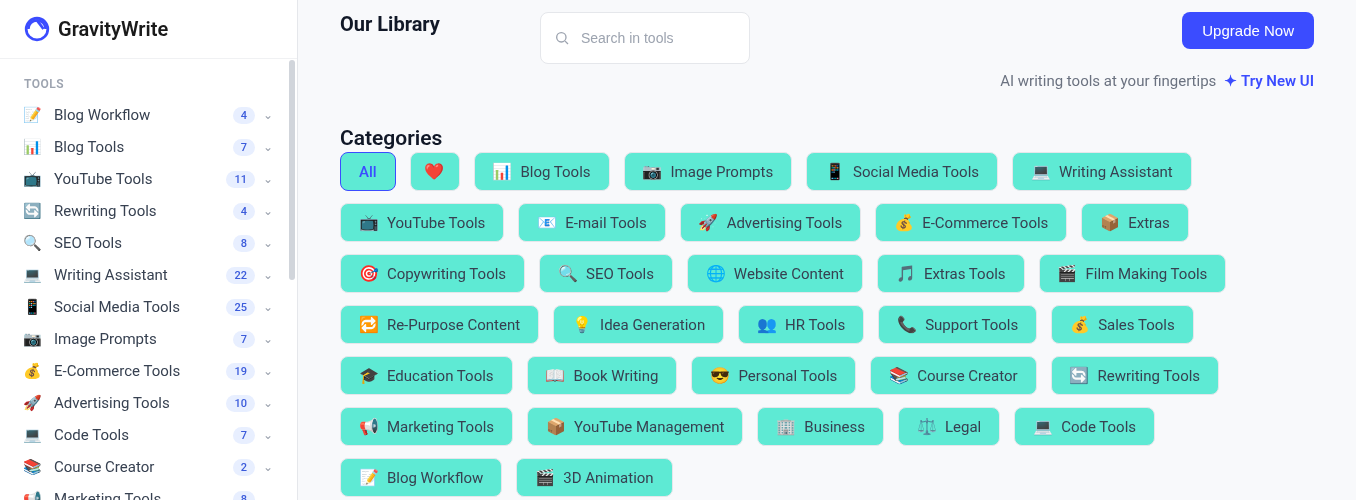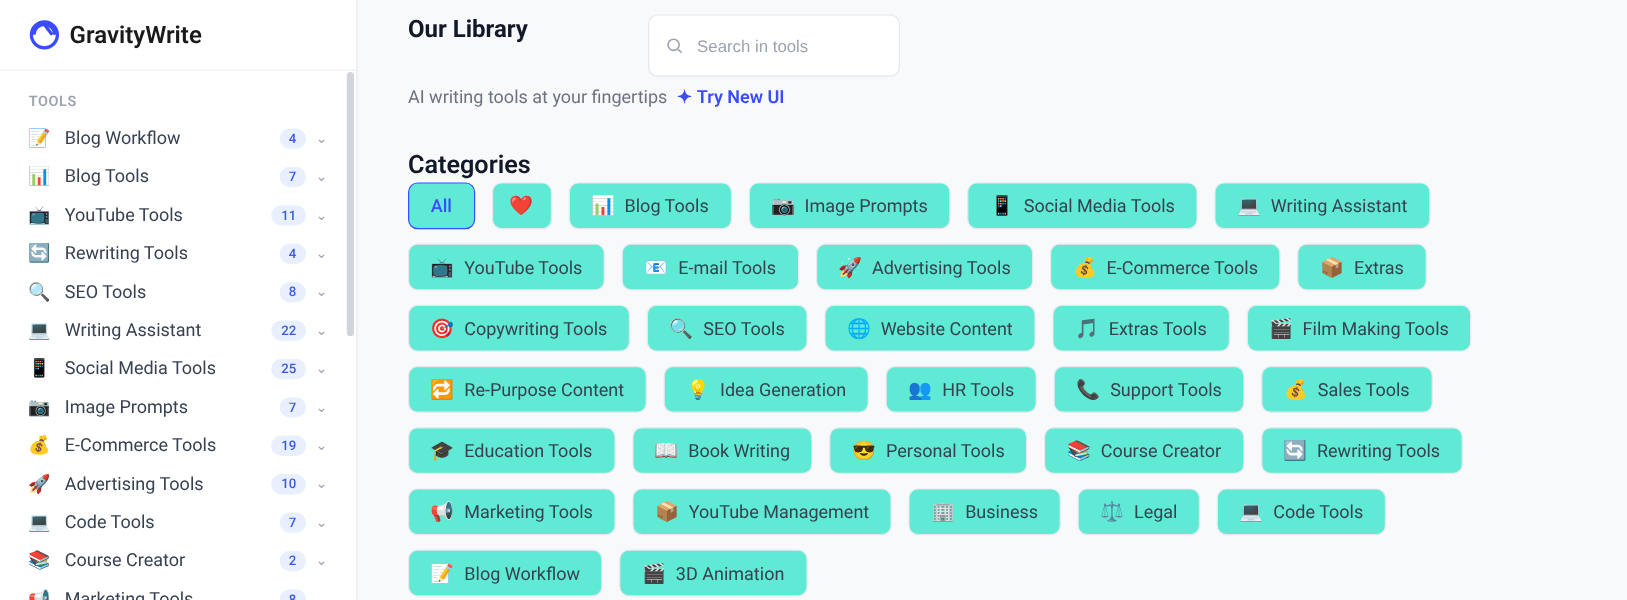--- a/index.html
+++ b/index.html
@@ -18,21 +18,21 @@
 .sidebar-scroll { position: absolute; right: 2px; top: 60px; width: 6px; height: 220px; background: #d1d5db; border-radius: 4px; }
 
 .main { flex: 1; padding: 0 42px; overflow: hidden; }
 .header-row { display: flex; align-items: flex-start; margin-top: 12px; }
 .title { font-size: 20px; font-weight: 700; color: #111827; }
 .search-wrap { margin-left: 100px; position: relative; }
 .search-input { width: 210px; height: 52px; border: 1px solid #e5e7eb; border-radius: 8px; padding: 0 14px 0 40px; font-size: 14px; color: #6b7280; background: #fff; }
 .search-input::placeholder { color: #9ca3af; }
 .search-icon { position: absolute; left: 14px; top: 50%; transform: translateY(-50%); color: #9ca3af; }
 .upgrade-btn { margin-left: auto; background: #3b4cff; color: #fff; border: none; border-radius: 8px; padding: 10px 20px; font-size: 15px; font-weight: 500; cursor: pointer; }
-.subtitle-row { display: flex; align-items: center; gap: 8px; margin-top: 8px; }
+.subtitle-row { display: flex; align-items: center; gap: 8px; margin-top: 8px; justify-content: flex-end; }
 .subtitle { font-size: 15px; color: #6b7280; }
 .try-new { color: #3b4cff; font-size: 15px; font-weight: 600; display: inline-flex; align-items: center; gap: 4px; cursor: pointer; }
 .sparkle { color: #3b4cff; }
 
 .categories-title { font-size: 21px; font-weight: 600; color: #111827; margin-top: 36px; margin-bottom: 2px; }
 .chips { display: flex; flex-wrap: wrap; gap: 12px 14px; }
 .chip { display: inline-flex; align-items: center; gap: 8px; background: #5eead4; border: 1px solid #e5e7eb; border-radius: 8px; padding: 9px 18px; font-size: 15px; color: #374151; cursor: pointer; }
 .chip.active { border: 1.5px solid #3b4cff; color: #3b4cff; font-weight: 500; }
 .chip.heart { padding: 9px 14px; }
 .chip-icon { font-size: 16px; display: inline-flex; }
@@ -138,20 +138,21 @@
     <div>
       <div class="title">Our Library</div>
     </div>
     <div class="search-wrap">
       <svg class="search-icon" width="16" height="16" viewBox="0 0 24 24" fill="none" stroke="currentColor" stroke-width="2">
           <circle cx="11" cy="11" r="7"></circle>
           <path d="m21 21-4.3-4.3"></path>
         </svg>
       <input class="search-input" placeholder="Search in tools" style="">
     </div>
+    <button class="upgrade-btn">Upgrade Now</button>
   </div>
   <div class="subtitle-row">
     <span class="subtitle">AI writing tools at your fingertips</span>
     <span class="try-new">
       <span class="sparkle">✦</span>
       <span>Try New UI</span>
     </span>
   </div>
 
   <div class="categories-title">Categories</div>

